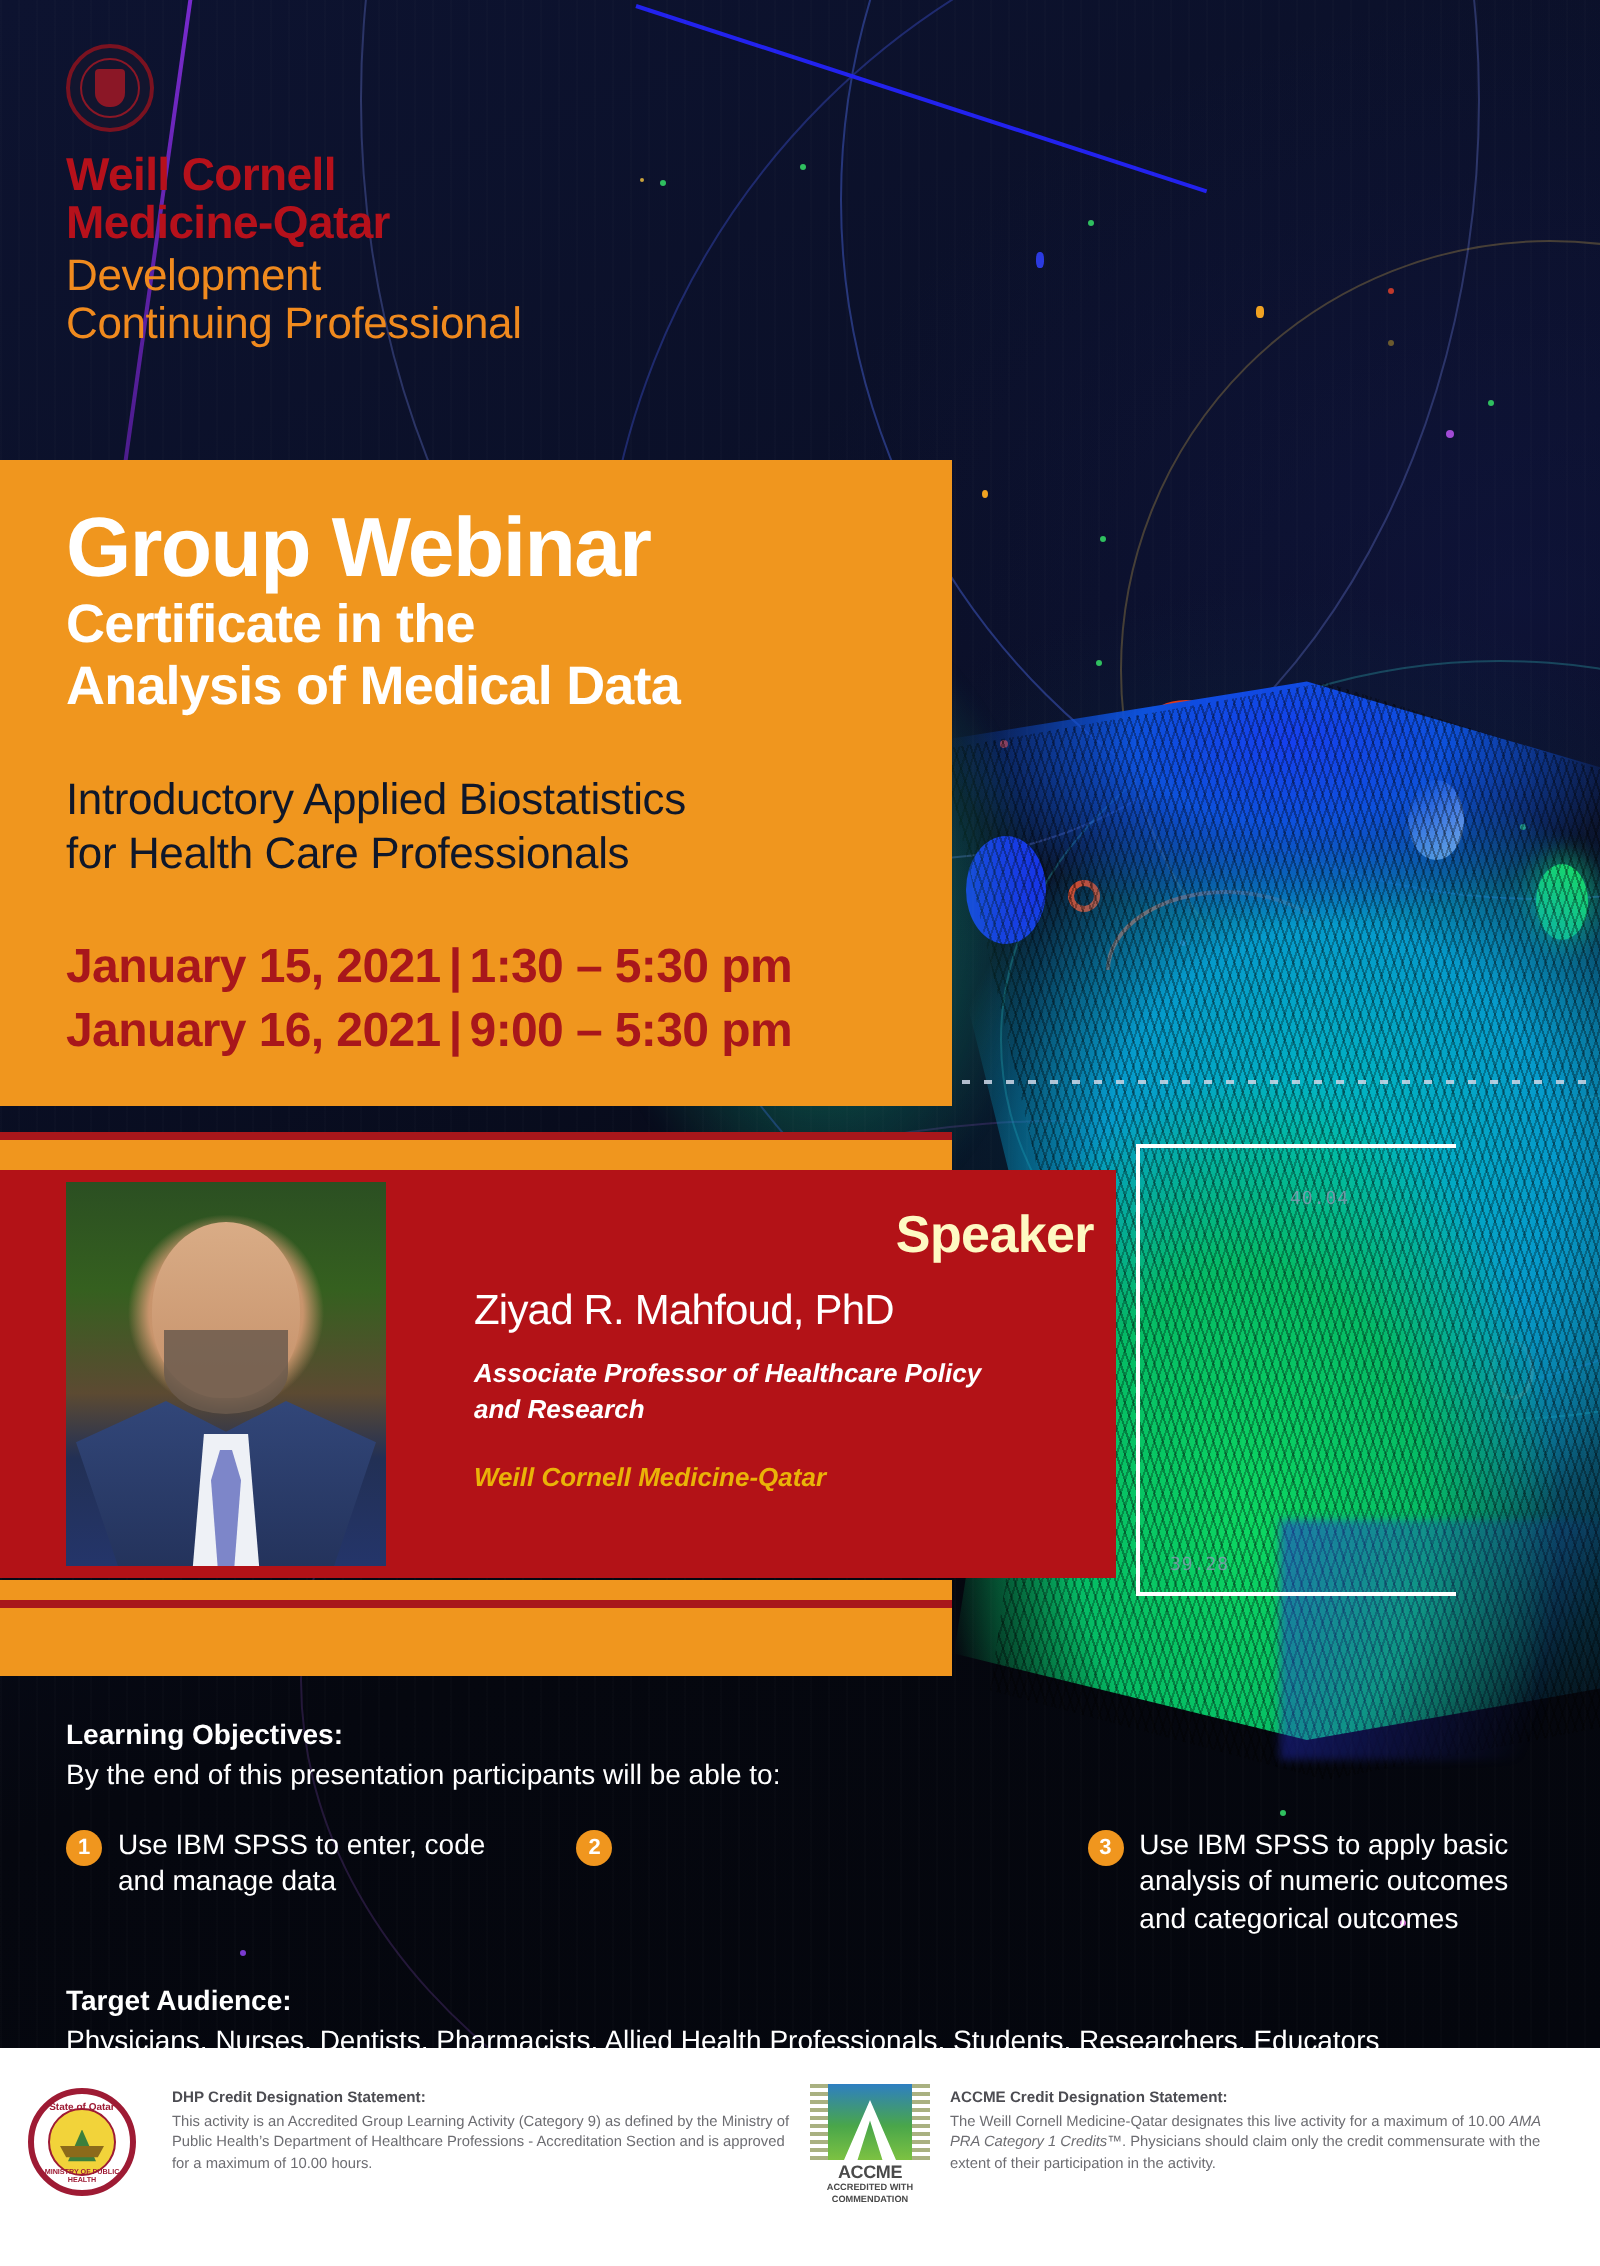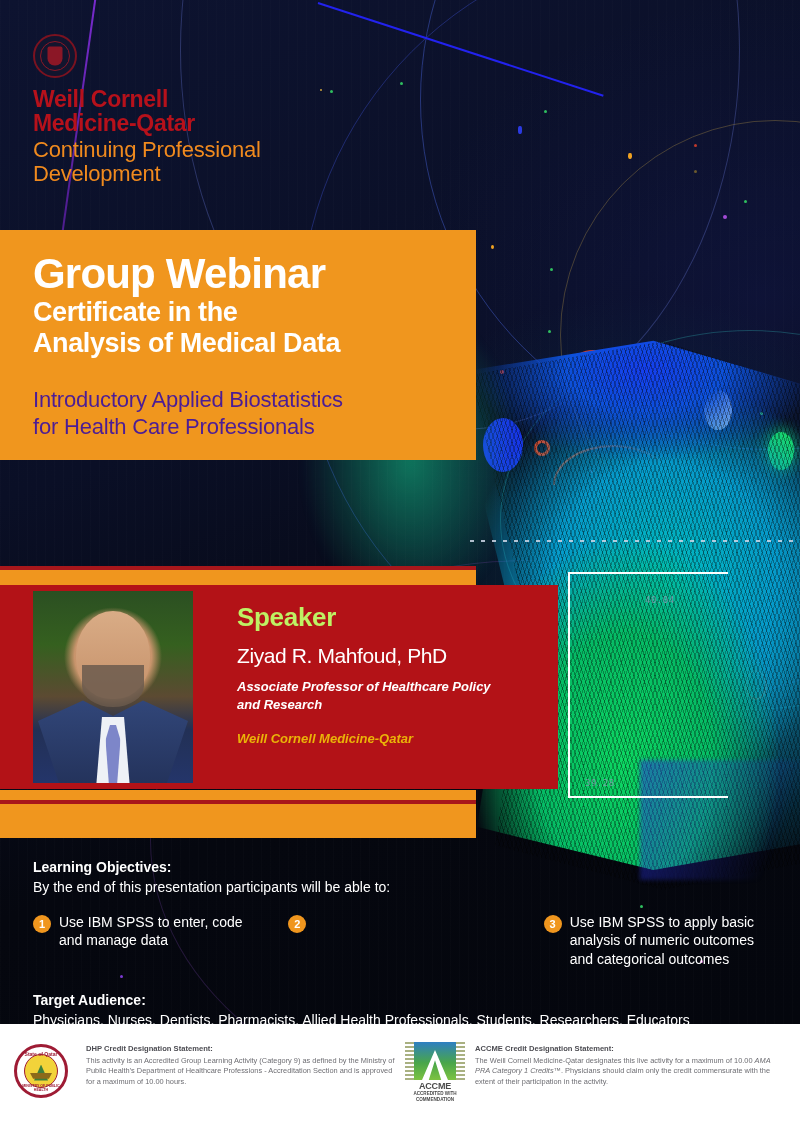--- a/index.html
+++ b/index.html
@@ -85,21 +85,21 @@
   .dot{ position:absolute; border-radius:50%; }
   .blob{ position:absolute; border-radius:50%; }
   .ring{ position:absolute; border-radius:50%; background:transparent; }
 
   .mesh-label{
     position:absolute; color:#8d9ab5; font-size:9px; letter-spacing:.5px;
     font-family:"DejaVu Sans Mono","Liberation Mono",monospace; opacity:.8;
   }
 
   
-  .brand{ position:absolute; left:33px; top:34px; width:420px; }
+  .brand{ position:absolute; left:33px; top:22px; width:420px; }
   .seal{
     width:44px; height:44px; border-radius:50%;
     border:2px solid #7a1220; position:relative; background:#12152e;
   }
   .seal::before{
     content:""; position:absolute; left:5px; top:5px; right:5px; bottom:5px;
     border-radius:50%; border:1px solid #8b1726;
   }
   .seal-shield{
     position:absolute; left:50%; top:50%; width:15px; height:19px;
@@ -116,21 +116,21 @@
     letter-spacing:-.2px;
   }
 
   
   .title-block{
     position:absolute; left:0; top:230px; width:476px; background:#f0961e;
     padding:22px 26px 20px 33px;
   }
   .t-live{ color:#fff; font-weight:bold; font-size:42px; line-height:1.04; letter-spacing:-.8px; }
   .t-cert{ color:#fff; font-weight:bold; font-size:27px; line-height:1.14; letter-spacing:-.4px; margin-top:1px; }
-  .t-sub{ color:#4c1d95; font-size:22px; line-height:1.2; margin-top:28px; letter-spacing:-.2px; }
+  .t-sub{ color:#0f172a; font-size:22px; line-height:1.2; margin-top:28px; letter-spacing:-.2px; }
   .t-dates{ margin-top:28px; }
   .t-date{ color:#a8171b; font-weight:bold; font-size:24px; line-height:1.35; letter-spacing:-.3px; }
   .t-date .sep{ padding:0 4px; }
 
   .band-a{ position:absolute; left:0; top:566px; width:476px; height:4px; background:#a8171b; }
   .band-b{ position:absolute; left:0; top:570px; width:476px; height:15px; background:#f0961e; }
 
   
   .speaker-frame{
     position:absolute; left:0; top:585px; width:558px; height:204px; background:#b31217;
@@ -157,21 +157,21 @@
   }
   .photo-shirt{
     position:absolute; left:50%; bottom:0; width:46px; height:66px; transform:translateX(-50%);
     background:#eef1f6; clip-path:polygon(26% 0, 74% 0, 86% 100%, 14% 100%);
   }
   .photo-tie{
     position:absolute; left:50%; bottom:0; width:15px; height:58px; transform:translateX(-50%);
     background:#7d86c9; clip-path:polygon(30% 0, 70% 0, 100% 26%, 78% 100%, 22% 100%, 0 26%);
   }
   .speaker-text{ position:absolute; left:237px; top:602px; width:310px; }
-  .sp-kicker{ color:#bef264; font-weight:bold; font-size:26px; letter-spacing:-.3px; }
+  .sp-kicker{ color:#fef9c3; font-weight:bold; font-size:26px; letter-spacing:-.3px;text-align:right; }
   .sp-name{ color:#fff; font-weight:normal; font-size:21px; margin-top:11px; letter-spacing:-.4px; }
   .sp-role{ color:#fff; font-style:italic; font-weight:bold; font-size:13px; line-height:1.35; margin-top:10px; }
   .sp-org{ color:#eab308; font-style:italic; font-weight:bold; font-size:13px; margin-top:18px; }
 
   .white-frame{
     position:absolute; left:568px; top:572px; width:160px; height:226px;
     border-left:2px solid #fff; border-top:2px solid #fff; border-bottom:2px solid #fff;
   }
 
   .band-c{ position:absolute; left:0; top:790px; width:476px; height:10px; background:#f0961e; }
@@ -308,32 +308,40 @@
 
   <div class="brand">
     <div class="seal">
       <div class="seal-shield"></div>
     </div>
     <div class="brand-name">
       <div>Weill Cornell</div>
       <div>Medicine-Qatar</div>
     </div>
     <div class="brand-sub">
+      <div>Development</div>
       <div>Continuing Professional</div>
-      <div>Development</div>
     </div>
   </div>
 
   <div class="title-block">
     <div class="t-live">Group Webinar</div>
     <div class="t-cert">Certificate in the</div>
     <div class="t-cert">Analysis of Medical Data</div>
     <div class="t-sub">
       <div>Introductory Applied Biostatistics</div>
       <div>for Health Care Professionals</div>
+    </div>
+    <div class="t-dates">
+      <div class="t-date">
+        <span>January 15, 2021</span><span class="sep">|</span><span>1:30 – 5:30 pm</span>
+      </div>
+      <div class="t-date">
+        <span>January 16, 2021</span><span class="sep">|</span><span>9:00 – 5:30 pm</span>
+      </div>
     </div>
   </div>
   <div class="band-a"></div>
   <div class="band-b"></div>
 
   <div class="white-frame"></div>
   <div class="speaker-frame"></div>
   <div class="speaker-photo">
     <div class="photo-head"></div>
     <div class="photo-beard"></div>

